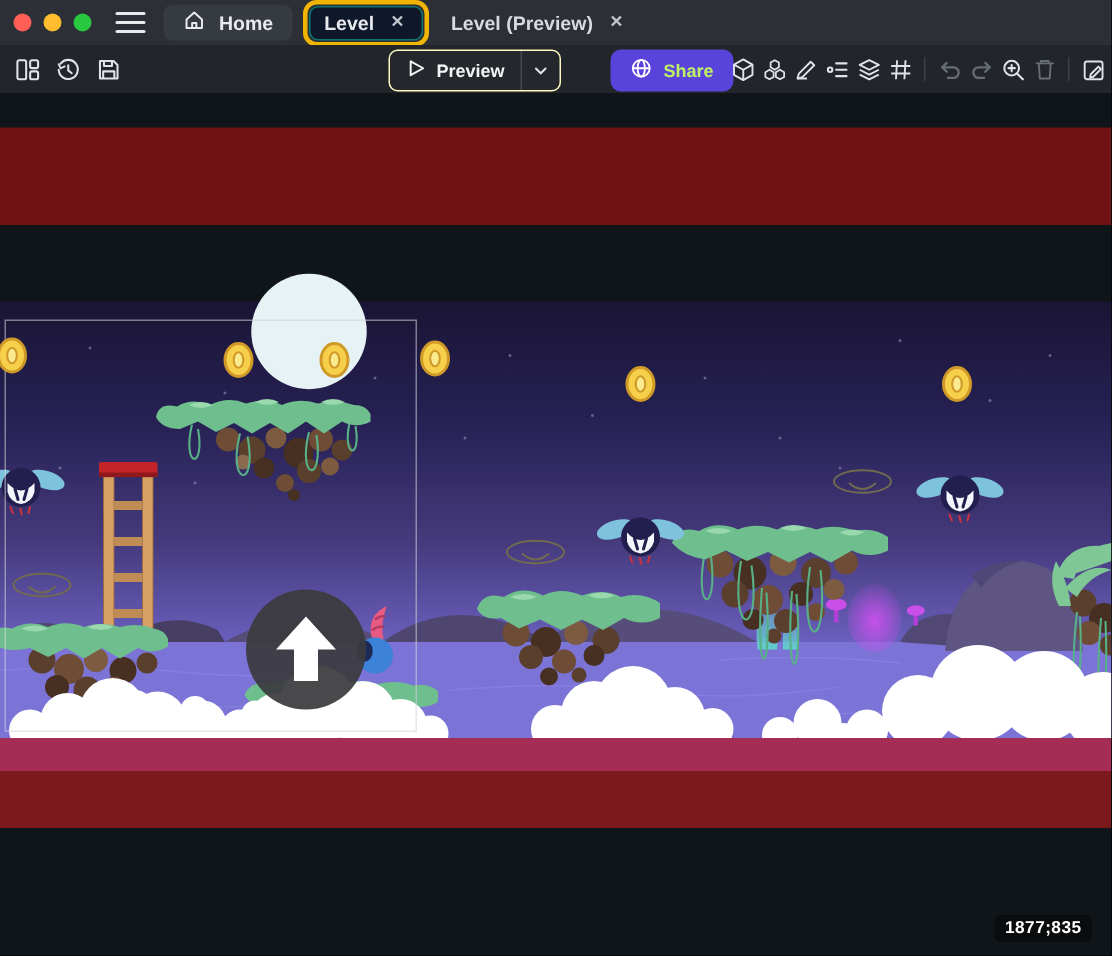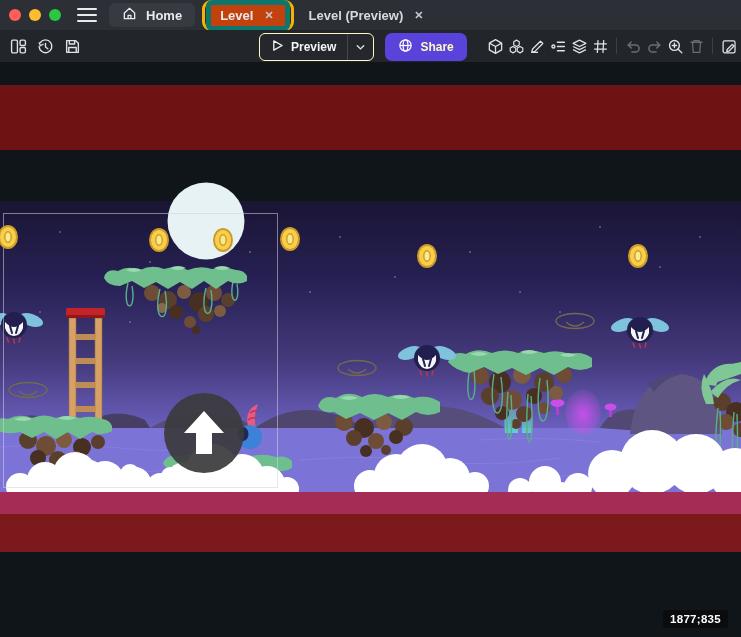--- a/index.html
+++ b/index.html
@@ -9,35 +9,35 @@
   
   .titlebar{position:absolute;left:0;top:0;width:741px;height:30px;background:#2c3036;display:flex;align-items:center;}
   .lights{display:flex;gap:8px;padding:0 10px 0 9px;}
   .light{width:12px;height:12px;border-radius:50%;}
   .burger{width:20px;height:14px;margin:0 12px 0 6px;display:flex;flex-direction:column;justify-content:space-between;cursor:pointer;}
   .burger span{display:block;height:2px;border-radius:1px;background:#e8eaec;}
   .tabs{display:flex;align-items:center;height:30px;}
   .tab{display:flex;align-items:center;gap:9px;color:#e8ebee;font-size:13px;font-weight:600;cursor:pointer;}
   .tab-home{padding:0 13px;height:24px;border-radius:6px;background:#363a41;margin-right:4px;}
   .hl-box{border:3px solid #f0b402;border-radius:9px;display:flex;align-items:center;height:25px;padding:0 1px;margin:0 3px;}
-  .tab-level{background:#c2410c;border:5px solid #0f766e;border-radius:6px;height:21px;padding:0 9px;}
+  .tab-level{background:#0f172a;border:1px solid #0f766e;border-radius:6px;height:21px;padding:0 9px;}
   .tab-events{padding:0 12px;color:#d7dade;}
   .closex{font-size:11px;color:#c3c7cc;line-height:1;padding:1px 2px;cursor:pointer;}
 
   
   .toolbar{position:absolute;left:0;top:30px;width:741px;height:32px;background:#22262b;}
   .tb-left{position:absolute;left:9px;top:7px;display:flex;gap:9px;}
   .tb-ic{width:18px;height:18px;display:flex;align-items:center;justify-content:center;cursor:pointer;}
   .tb-ic svg{display:block;}
   .center-controls{position:absolute;left:259px;top:3px;display:flex;gap:11px;align-items:center;}
   .btn-preview{display:flex;align-items:center;height:26px;background:#24282d;border:1px solid #fef9c3;border-radius:6px;color:#f2f4f6;font-size:12px;font-weight:700;cursor:pointer;}
   .bp-main{display:flex;align-items:center;gap:7px;padding:0 11px;}
   .bp-split{width:1px;height:26px;background:#43484f;}
   .bp-arrow{padding:0 7px;display:flex;align-items:center;}
-  .btn-share{display:flex;align-items:center;gap:7px;height:28px;padding:0 13px;background:#5a43da;border-radius:7px;color:#fef9c3;font-size:12px;font-weight:700;cursor:pointer;}
+  .btn-share{display:flex;align-items:center;gap:7px;height:28px;padding:0 13px;background:#5a43da;border-radius:7px;color:#bef264;font-size:12px;font-weight:700;cursor:pointer;margin-left:22px;}
   .tb-right{position:absolute;right:3px;top:7px;display:flex;gap:3px;align-items:center;}
   .sep{width:1px;height:16px;background:#3c4147;margin:0 4px;}
 
   
   .canvas{position:absolute;left:0;top:62px;width:741px;height:575px;background:#0f1519;}
   .canvas svg{position:absolute;left:0;top:0;}
   .coord-badge{position:absolute;right:13px;bottom:9px;background:#0a0c0e;color:#fff;font-size:11.5px;font-weight:700;padding:3px 7px;border-radius:4px;letter-spacing:.3px;}
 </style>
 </head>
 <body>

